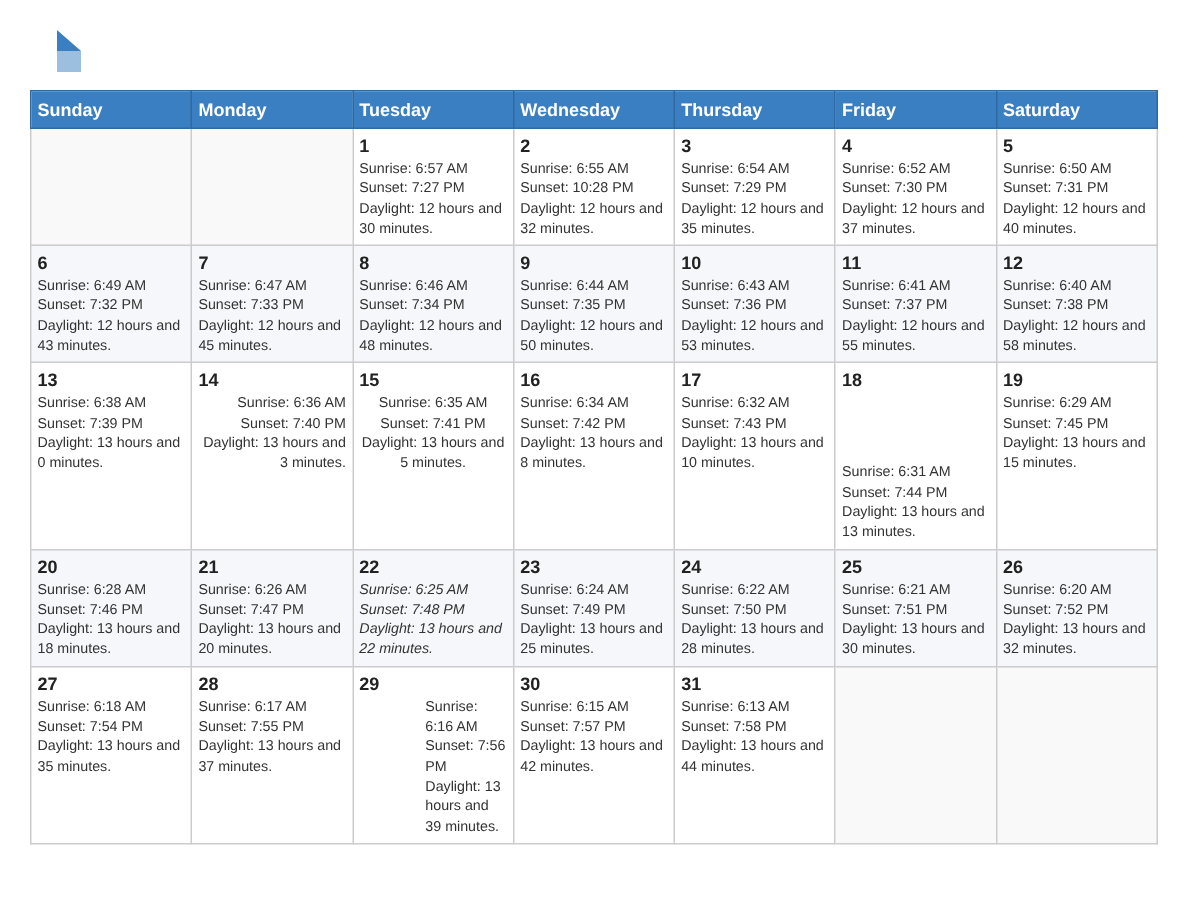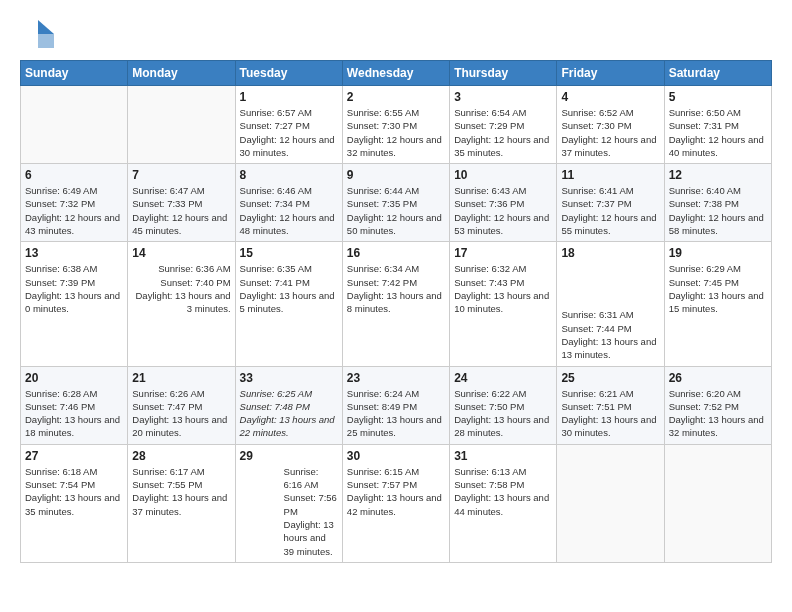--- a/index.html
+++ b/index.html
@@ -133,21 +133,21 @@
           <td class="empty-cell"></td>
           <td>
             <div class="day-number">1</div>
             <div class="day-info" style="white-space: pre-line;">Sunrise: 6:57 AM
 Sunset: 7:27 PM
 Daylight: 12 hours and 30 minutes.</div>
           </td>
           <td>
             <div class="day-number">2</div>
             <div class="day-info" style="white-space: pre-line;">Sunrise: 6:55 AM
-Sunset: 7:30 PM
+Sunset: 10:28 PM
 Daylight: 12 hours and 32 minutes.</div>
           </td>
           <td>
             <div class="day-number">3</div>
             <div class="day-info" style="white-space: pre-line;">Sunrise: 6:54 AM
 Sunset: 7:29 PM
 Daylight: 12 hours and 35 minutes.</div>
           </td>
           <td>
             <div class="day-number">4</div>
@@ -214,21 +214,21 @@
 Daylight: 13 hours and 0 minutes.</div>
           </td>
           <td>
             <div class="day-number">14</div>
             <div class="day-info" style="white-space: pre-line; text-align: right;">Sunrise: 6:36 AM
 Sunset: 7:40 PM
 Daylight: 13 hours and 3 minutes.</div>
           </td>
           <td>
             <div class="day-number">15</div>
-            <div class="day-info" style="white-space: pre-line;">Sunrise: 6:35 AM
+            <div class="day-info" style="white-space: pre-line; text-align: center;">Sunrise: 6:35 AM
 Sunset: 7:41 PM
 Daylight: 13 hours and 5 minutes.</div>
           </td>
           <td>
             <div class="day-number">16</div>
             <div class="day-info" style="white-space: pre-line;">Sunrise: 6:34 AM
 Sunset: 7:42 PM
 Daylight: 13 hours and 8 minutes.</div>
           </td>
           <td>
@@ -257,29 +257,29 @@
 Sunset: 7:46 PM
 Daylight: 13 hours and 18 minutes.</div>
           </td>
           <td>
             <div class="day-number">21</div>
             <div class="day-info" style="white-space: pre-line;">Sunrise: 6:26 AM
 Sunset: 7:47 PM
 Daylight: 13 hours and 20 minutes.</div>
           </td>
           <td>
-            <div class="day-number">33</div>
+            <div class="day-number">22</div>
             <div class="day-info" style="white-space: pre-line; font-style: italic;">Sunrise: 6:25 AM
 Sunset: 7:48 PM
 Daylight: 13 hours and 22 minutes.</div>
           </td>
           <td>
             <div class="day-number">23</div>
             <div class="day-info" style="white-space: pre-line;">Sunrise: 6:24 AM
-Sunset: 8:49 PM
+Sunset: 7:49 PM
 Daylight: 13 hours and 25 minutes.</div>
           </td>
           <td>
             <div class="day-number">24</div>
             <div class="day-info" style="white-space: pre-line;">Sunrise: 6:22 AM
 Sunset: 7:50 PM
 Daylight: 13 hours and 28 minutes.</div>
           </td>
           <td>
             <div class="day-number">25</div>

